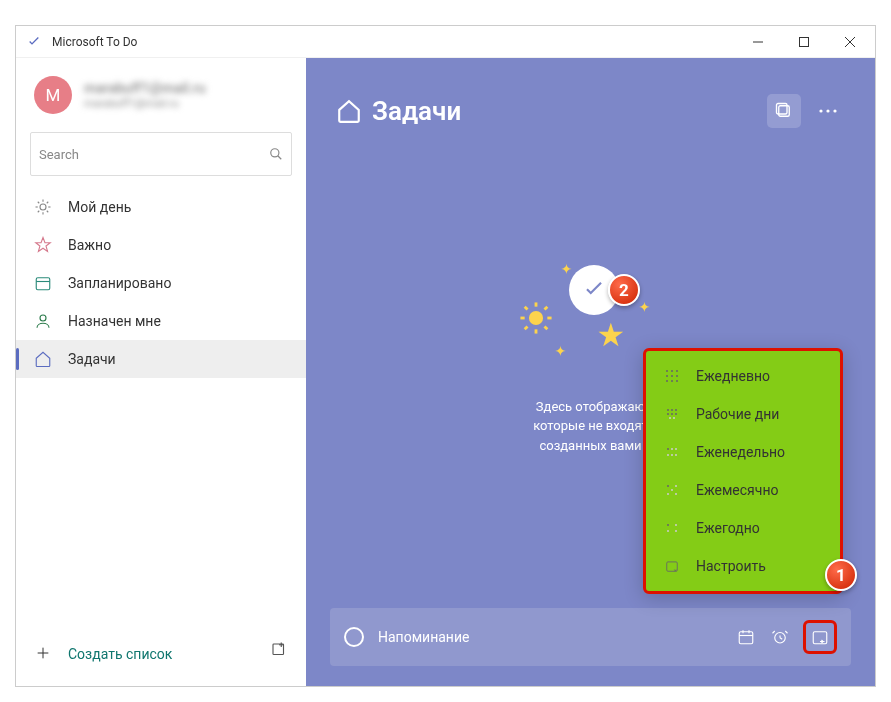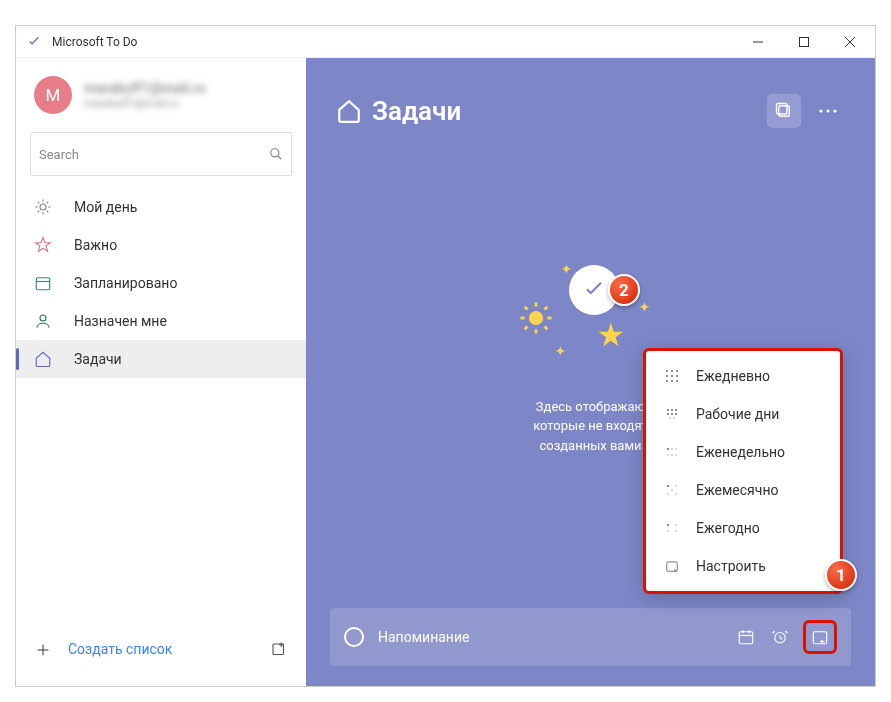--- a/index.html
+++ b/index.html
@@ -12,25 +12,25 @@
 .win-btn { width: 46px; height: 32px; display: flex; align-items: center; justify-content: center; cursor: pointer; }
 .content { display: flex; flex: 1; overflow: hidden; }
 .sidebar { width: 290px; display: flex; flex-direction: column; padding: 12px 0; }
 .profile { display: flex; align-items: center; padding: 6px 18px 14px 18px; }
 .avatar { width: 38px; height: 38px; border-radius: 50%; background: #e77e87; color: #fff; display: flex; align-items: center; justify-content: center; font-size: 17px; margin-right: 12px; }
 .profile-text { filter: blur(3px); color: #888; line-height: 1.2; }
 .profile-name { font-size: 14px; font-weight: 500; }
 .profile-email { font-size: 11px; }
 .search-box { margin: 4px 14px 12px 14px; border: 1px solid #ddd; border-radius: 2px; height: 44px; display: flex; align-items: center; padding: 0 8px; color: #888; font-size: 13px; }
 .search-box span { flex: 1; }
-.nav-item { display: flex; align-items: center; padding: 10px 18px; font-size: 14px; color: #333; cursor: pointer; position: relative; gap: 6px; }
+.nav-item { display: flex; align-items: center; padding: 10px 18px; font-size: 14px; color: #333; cursor: pointer; position: relative; }
 .nav-item.active { background: #eee; }
 .nav-item.active::before { content: ''; position: absolute; left: 0; top: 8px; bottom: 8px; width: 3px; background: #5b6cc0; border-radius: 2px; }
 .nav-icon { width: 18px; height: 18px; margin-right: 16px; display: flex; align-items: center; justify-content: center; }
-.sidebar-footer { margin-top: auto; display: flex; align-items: flex-start; padding: 12px 18px; font-size: 14px; color: #3b82f6; }
+.sidebar-footer { margin-top: auto; display: flex; align-items: flex-end; padding: 12px 18px; font-size: 14px; color: #0f766e; }
 .sidebar-footer .nav-icon { margin-right: 16px; }
 .footer-extra { margin-left: auto; }
 .main { flex: 1; background: #7d87c8; display: flex; flex-direction: column; position: relative; padding: 0 24px; }
 .main-header { display: flex; align-items: center; padding: 36px 6px 18px 6px; color: #fff; }
 .main-title { font-size: 26px; font-weight: 600; margin-left: 10px; flex: 1; }
 .header-btn { width: 34px; height: 34px; border-radius: 5px; display: flex; align-items: center; justify-content: center; cursor: pointer; color: #fff; }
 .header-btn.boxed { background: rgba(255,255,255,0.18); margin-right: 10px; }
 .empty-state { flex: 1; display: flex; flex-direction: column; align-items: center; justify-content: center; color: #fff; text-align: center; font-size: 13px; line-height: 1.5; padding-bottom: 40px; }
 .empty-illustration { position: relative; width: 160px; height: 120px; margin-bottom: 18px; }
 .sun { position: absolute; left: 8px; top: 42px; width: 34px; height: 34px; }
@@ -38,21 +38,21 @@
 .star-shape { position: absolute; left: 86px; top: 52px; font-size: 32px; color: #fcd34d; }
 .sparkle1 { position: absolute; left: 50px; top: 0; font-size: 14px; color: #fcd34d; }
 .sparkle2 { position: absolute; left: 44px; top: 82px; font-size: 14px; color: #fcd34d; }
 .sparkle3 { position: absolute; left: 128px; top: 38px; font-size: 14px; color: #fcd34d; }
 .add-task-bar { background: #9098ce; border-radius: 4px; height: 58px; display: flex; align-items: center; padding: 0 14px; margin-bottom: 20px; color: #fff; }
 .task-circle { width: 20px; height: 20px; border: 2px solid #fff; border-radius: 50%; margin-right: 14px; }
 .task-placeholder { flex: 1; font-size: 14px; }
 .task-icons { display: flex; gap: 12px; align-items: center; }
 .task-icon-btn { width: 22px; height: 22px; display: flex; align-items: center; justify-content: center; cursor: pointer; color: #fff; }
 .repeat-highlight { border: 3px solid #dd1100; border-radius: 6px; padding: 3px; }
-.popup { position: absolute; right: 32px; bottom: 92px; width: 200px; background: #ffffff; border-radius: 6px; box-shadow: 0 4px 20px rgba(0,0,0,0.2); padding: 6px 0; border: 3px solid #dd1100; }
+.popup { position: absolute; right: 32px; bottom: 92px; width: 200px; background: #84cc16; border-radius: 6px; box-shadow: 0 4px 20px rgba(0,0,0,0.2); padding: 6px 0; border: 3px solid #dd1100; }
 .popup-item { display: flex; align-items: center; padding: 11px 18px; font-size: 14px; color: #333; cursor: pointer; }
 .popup-icon { width: 16px; height: 16px; margin-right: 16px; color: #666; display: flex; align-items: center; justify-content: center; }
 .annotation { position: absolute; width: 32px; height: 32px; border-radius: 50%; background: radial-gradient(circle at 35% 30%, #ff6b4a, #cc2200); color: #fff; font-weight: bold; font-size: 17px; display: flex; align-items: center; justify-content: center; border: 2px solid #fff; box-shadow: 0 2px 4px rgba(0,0,0,0.3); z-index: 100; }
 .ann1 { right: 18px; bottom: 95px; }
 .ann2 { right: 235px; bottom: 380px; }
 </style>
 </head>
 <body>
 
 <div class="window">

